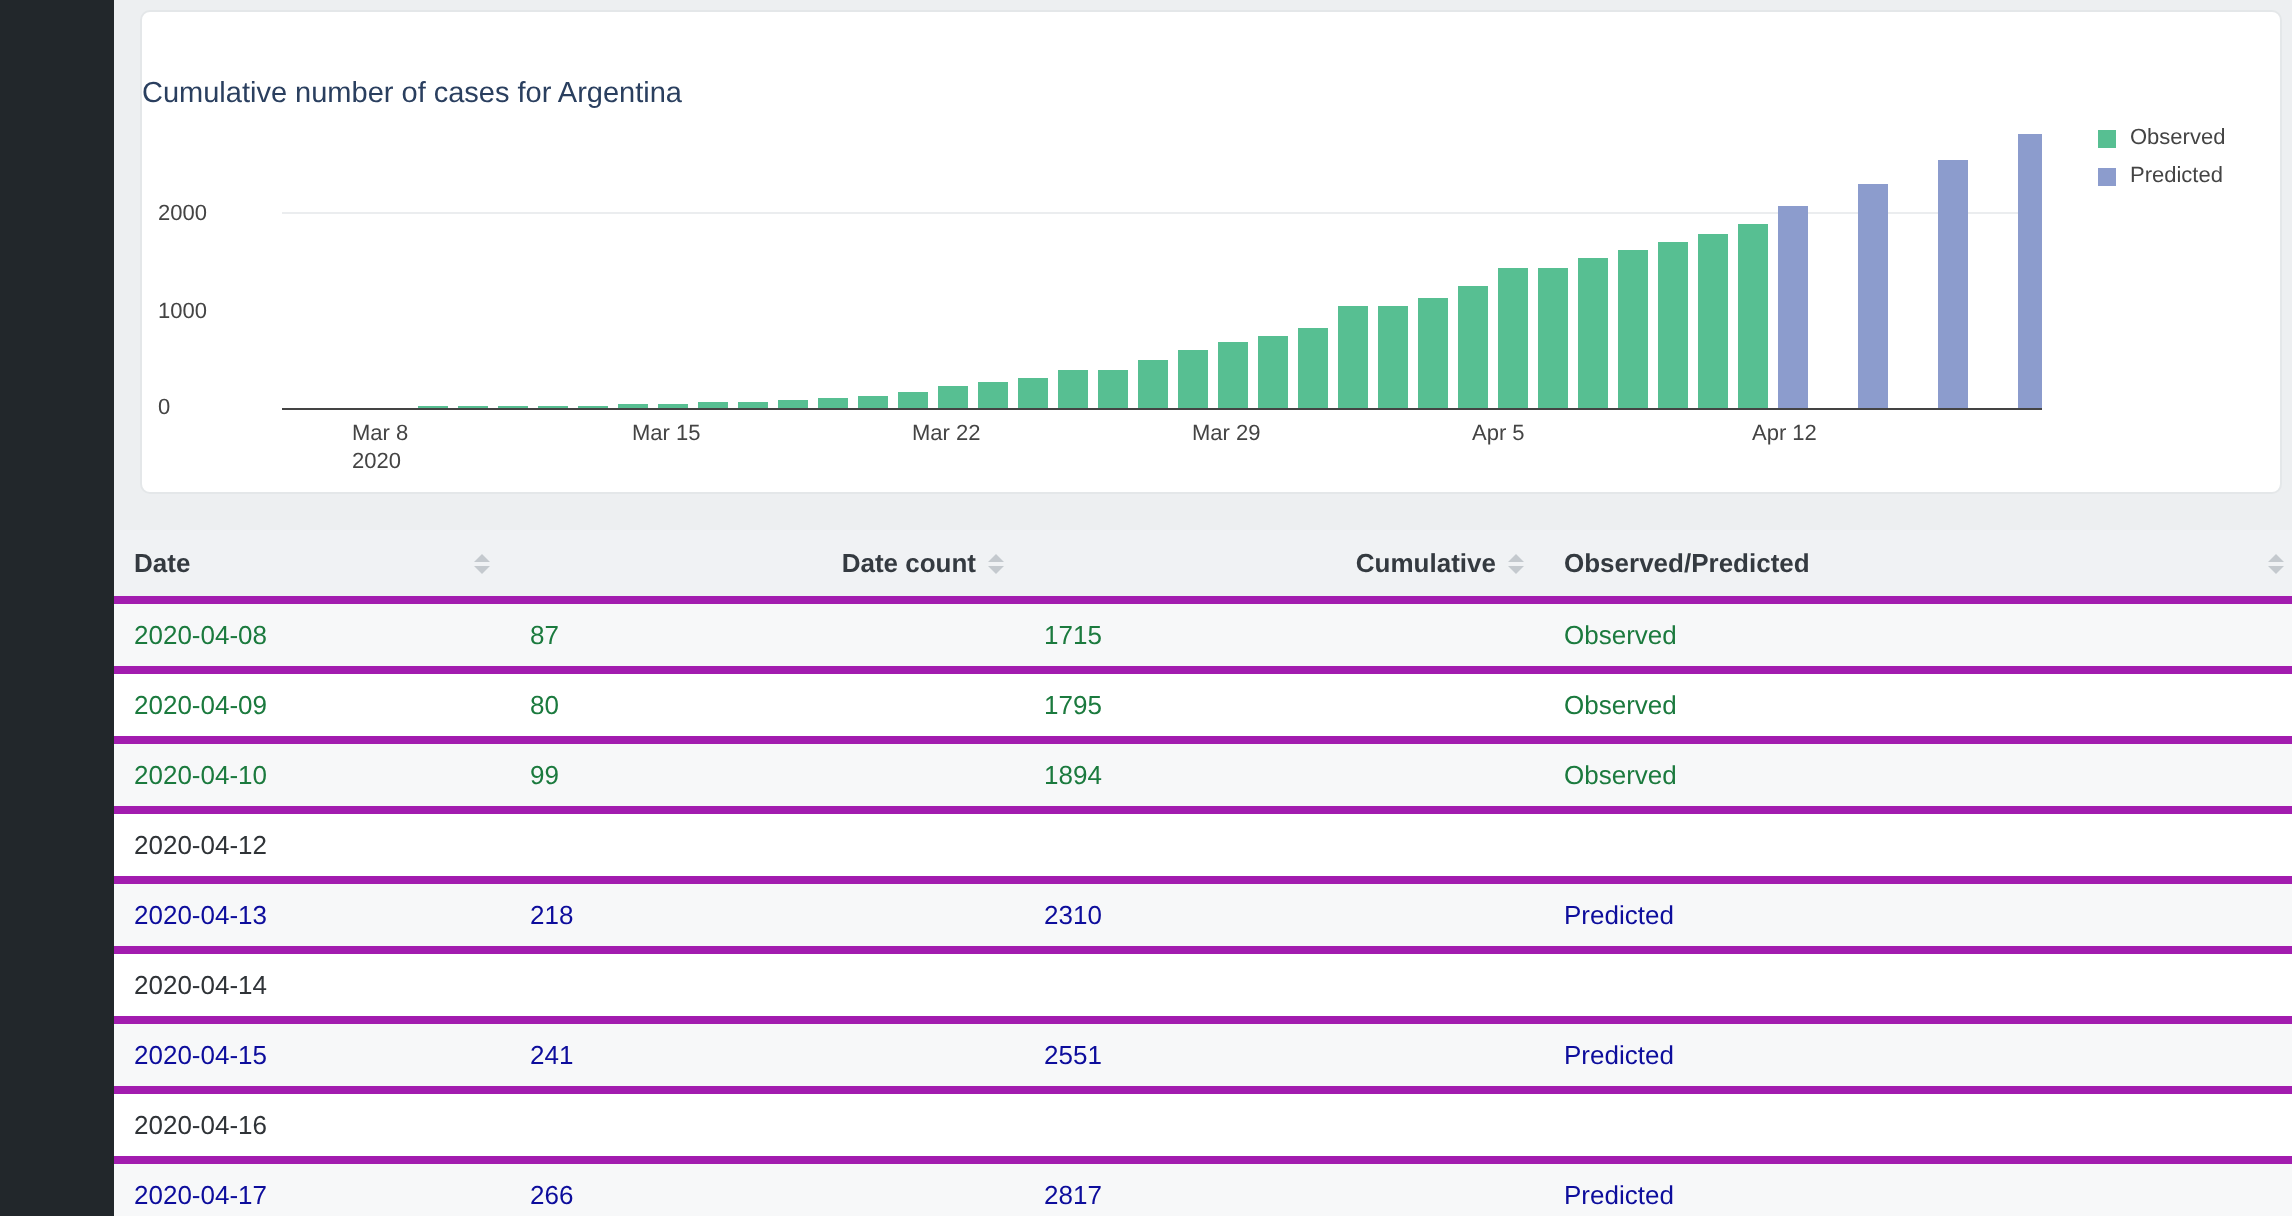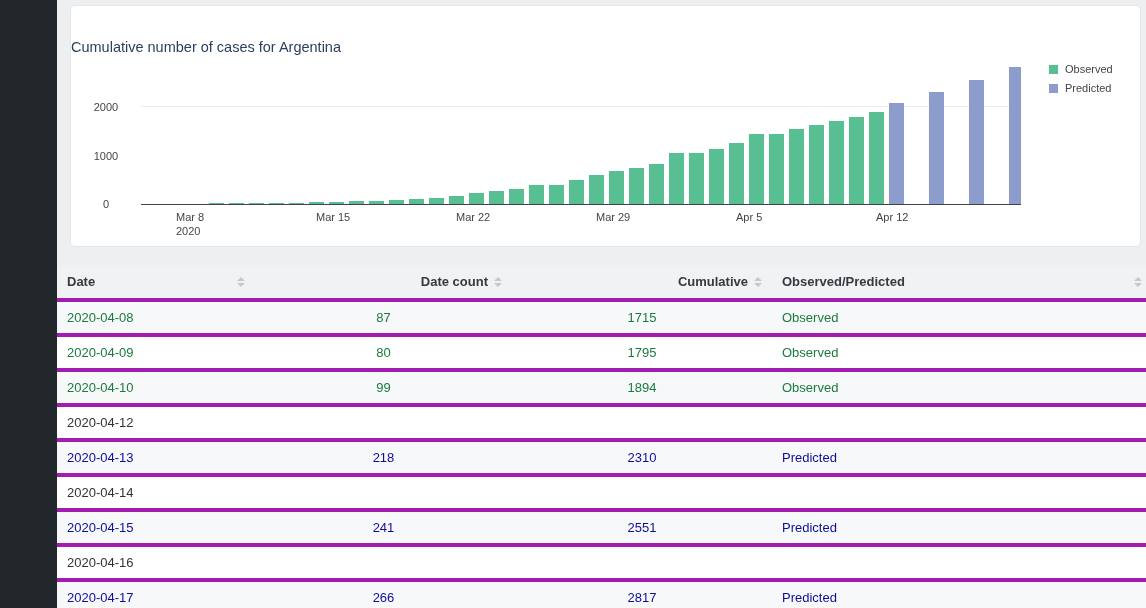--- a/index.html
+++ b/index.html
@@ -9,42 +9,42 @@
   .main{position:absolute;left:57px;top:0;width:1089px;}
   
   .chart-card{position:relative;margin:5px 5px 0 13px;width:1069px;height:240px;
     background:#ffffff;border:1px solid #e4e7e9;border-radius:5px;}
   .chart-title{position:absolute;left:0;top:33px;width:100%;
     font-size:14.5px;color:#2a3f5f;}
   .plot{position:absolute;left:70px;top:40px;width:880px;height:158px;
     border-bottom:1px solid #444;overflow:hidden;}
   .gridline{position:absolute;left:0;width:100%;height:1px;background:#ebedef;}
   .bar{position:absolute;bottom:0;width:15px;}
-  .ytick{position:absolute;left:8px;width:54px;text-align:center;font-size:11px;color:#444;height:12px;line-height:12px;}
+  .ytick{position:absolute;left:8px;width:54px;text-align:left;font-size:11px;color:#444;height:12px;line-height:12px;}
   .xtick{position:absolute;width:80px;text-align:left;font-size:11px;color:#444;top:204px;line-height:14px;}
   .legend{position:absolute;left:978px;top:57px;}
   .legend-item{display:flex;align-items:center;margin-bottom:7px;cursor:pointer;}
   .legend-swatch{width:9px;height:9px;margin-right:7px;}
   .legend-label{font-size:11px;color:#444;}
   
   .data-table{margin-top:18px;width:1089px;border-collapse:collapse;background:#fff;
     font-size:13px;table-layout:fixed;}
   .data-table thead th{background:#f0f2f4;color:#343a40;font-weight:bold;text-align:left;
     padding:9px 10px;border-bottom:2px solid #32383e;cursor:pointer;}
   .data-table th .th-inner{display:flex;align-items:center;}
   .th-between{justify-content:space-between;}
   .th-end{justify-content:flex-end;}
   .th-end .sorter{margin-left:6px;}
   .sorter{display:inline-flex;flex-direction:column;row-gap:2px;}
   .sorter .up{width:0;height:0;border-left:4px solid transparent;border-right:4px solid transparent;border-bottom:4px solid #c4c9ce;}
   .sorter .dn{width:0;height:0;border-left:4px solid transparent;border-right:4px solid transparent;border-top:4px solid #c4c9ce;}
   .data-table tbody td{padding:8px 10px;height:14px;}
   .data-table tbody tr{border-top:4px solid #a21caf;}
   .data-table tbody tr:nth-child(odd){background:#f7f8f9;}
-  .col-daily,.col-cum{text-align:center;}
+  .col-daily,.col-cum{text-align:left;}
   .k-observed{color:#1b7a3e;}
   .k-predicted{color:#0d0d9c;}
   .k-none{color:#2f3337;}
 </style>
 </head>
 <body>
 
 <div class="sidebar"></div>
 
 <div class="main">

